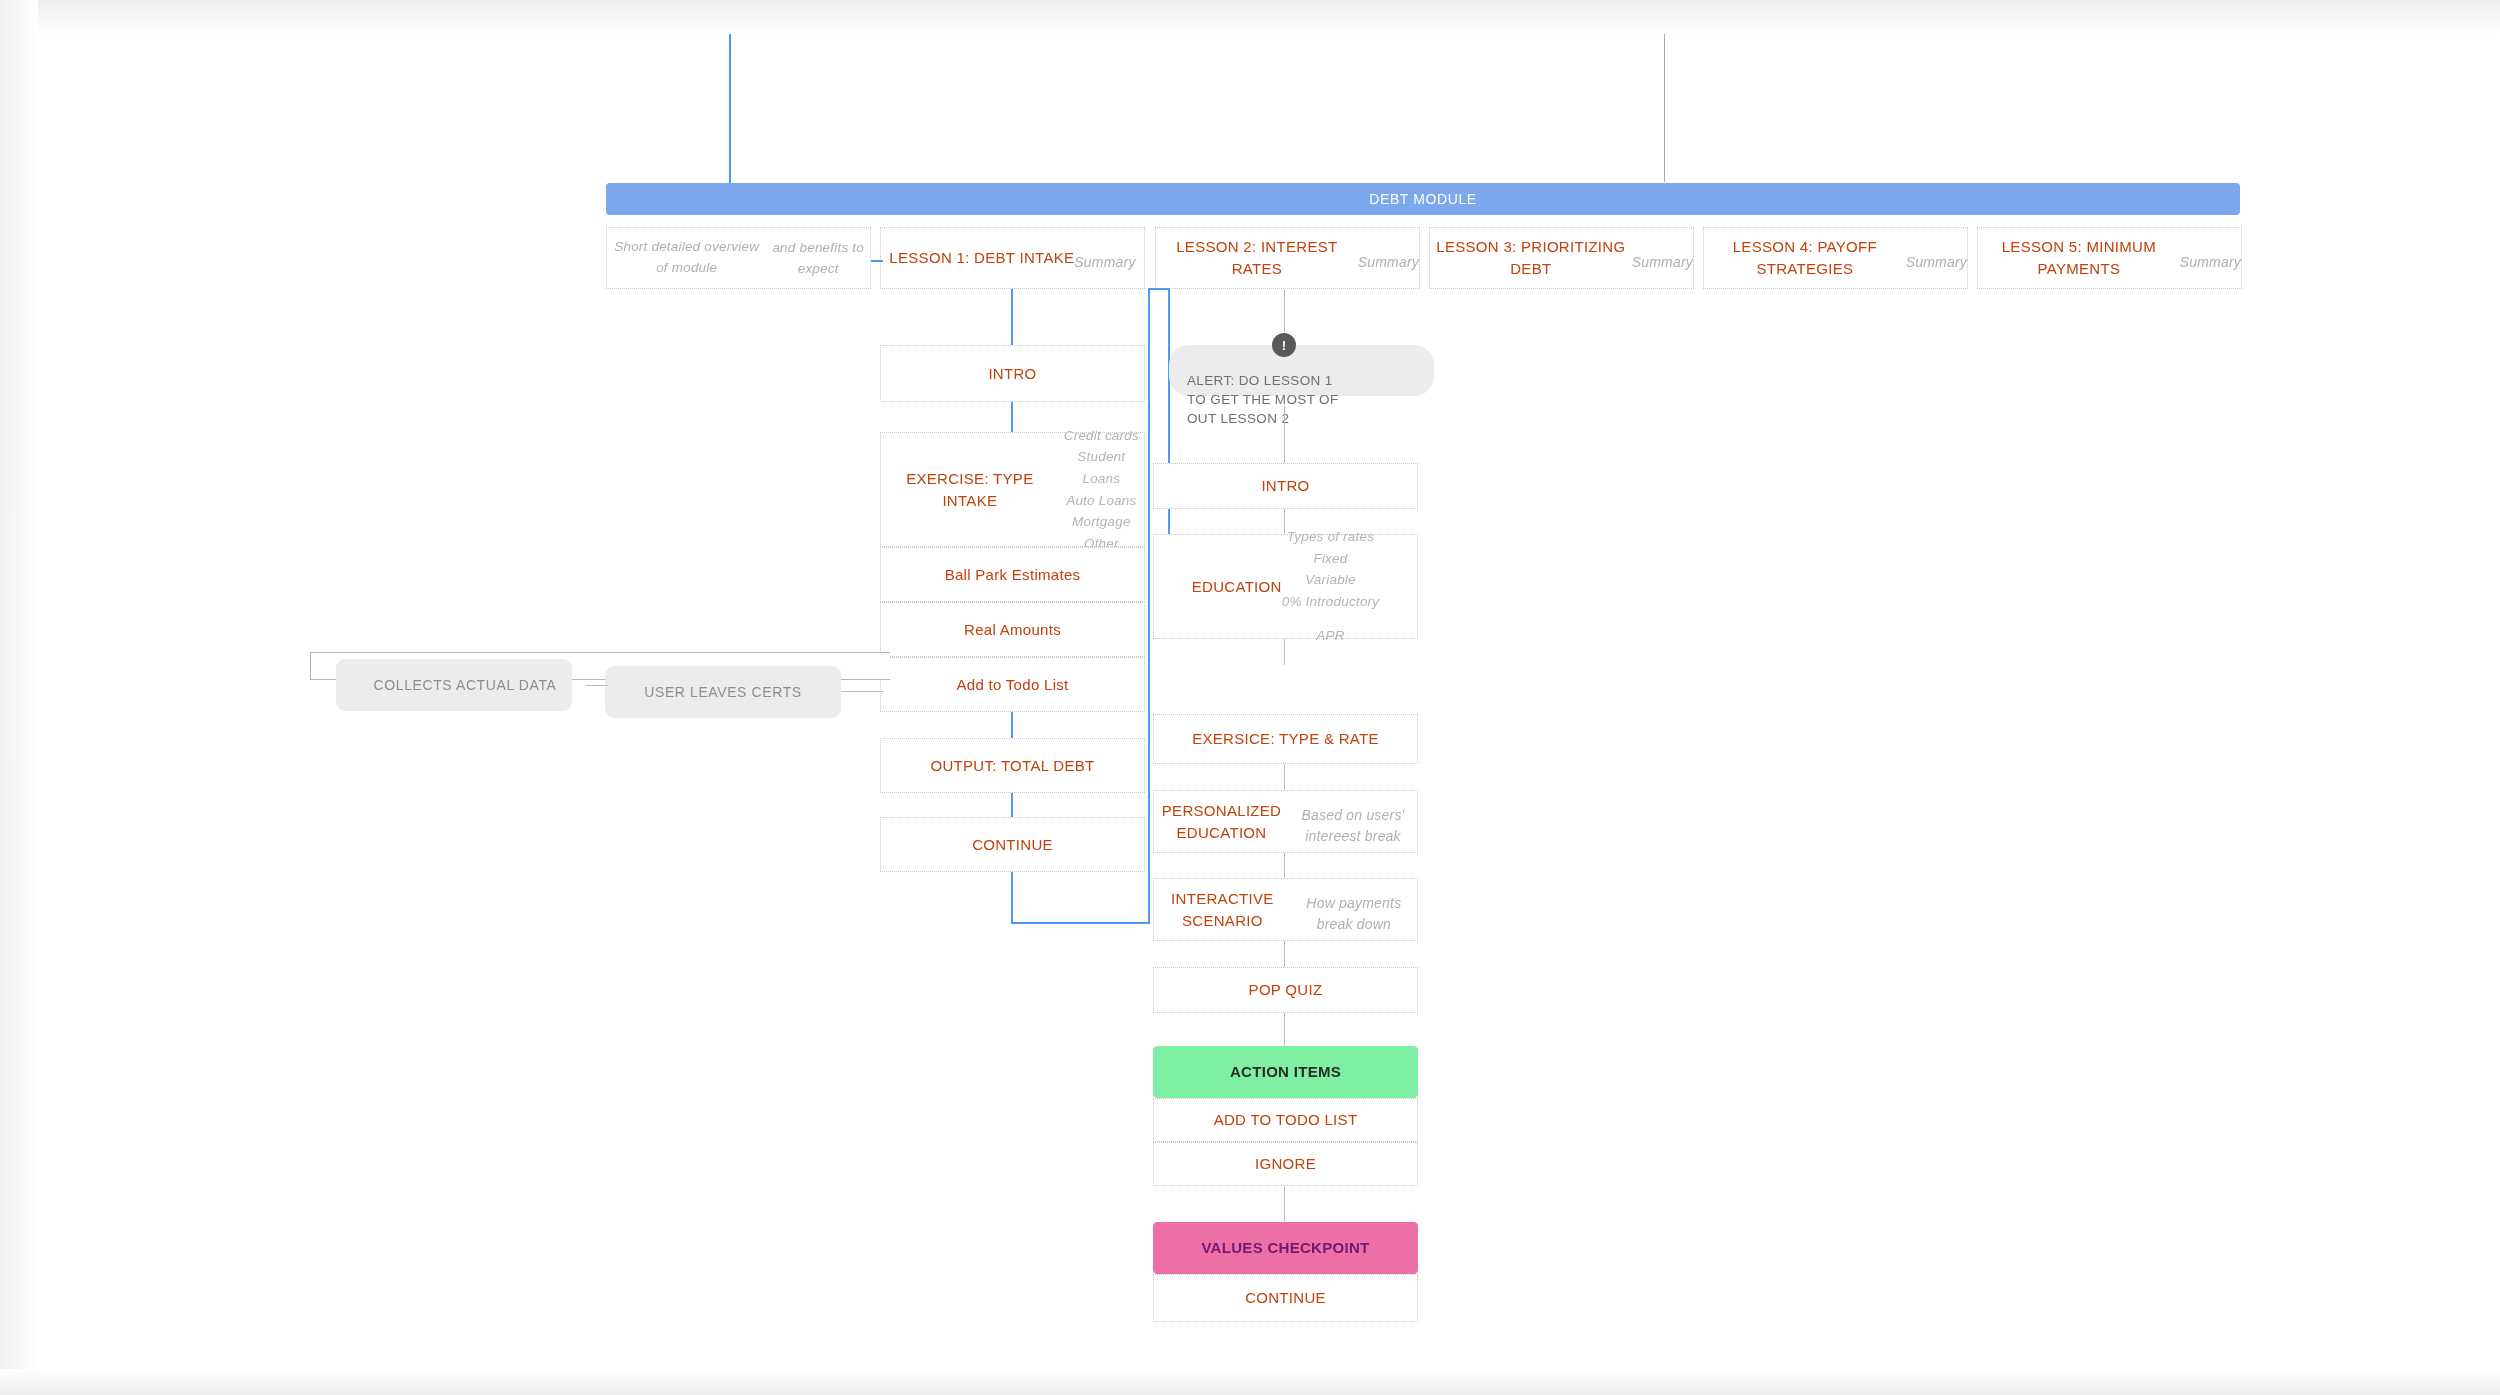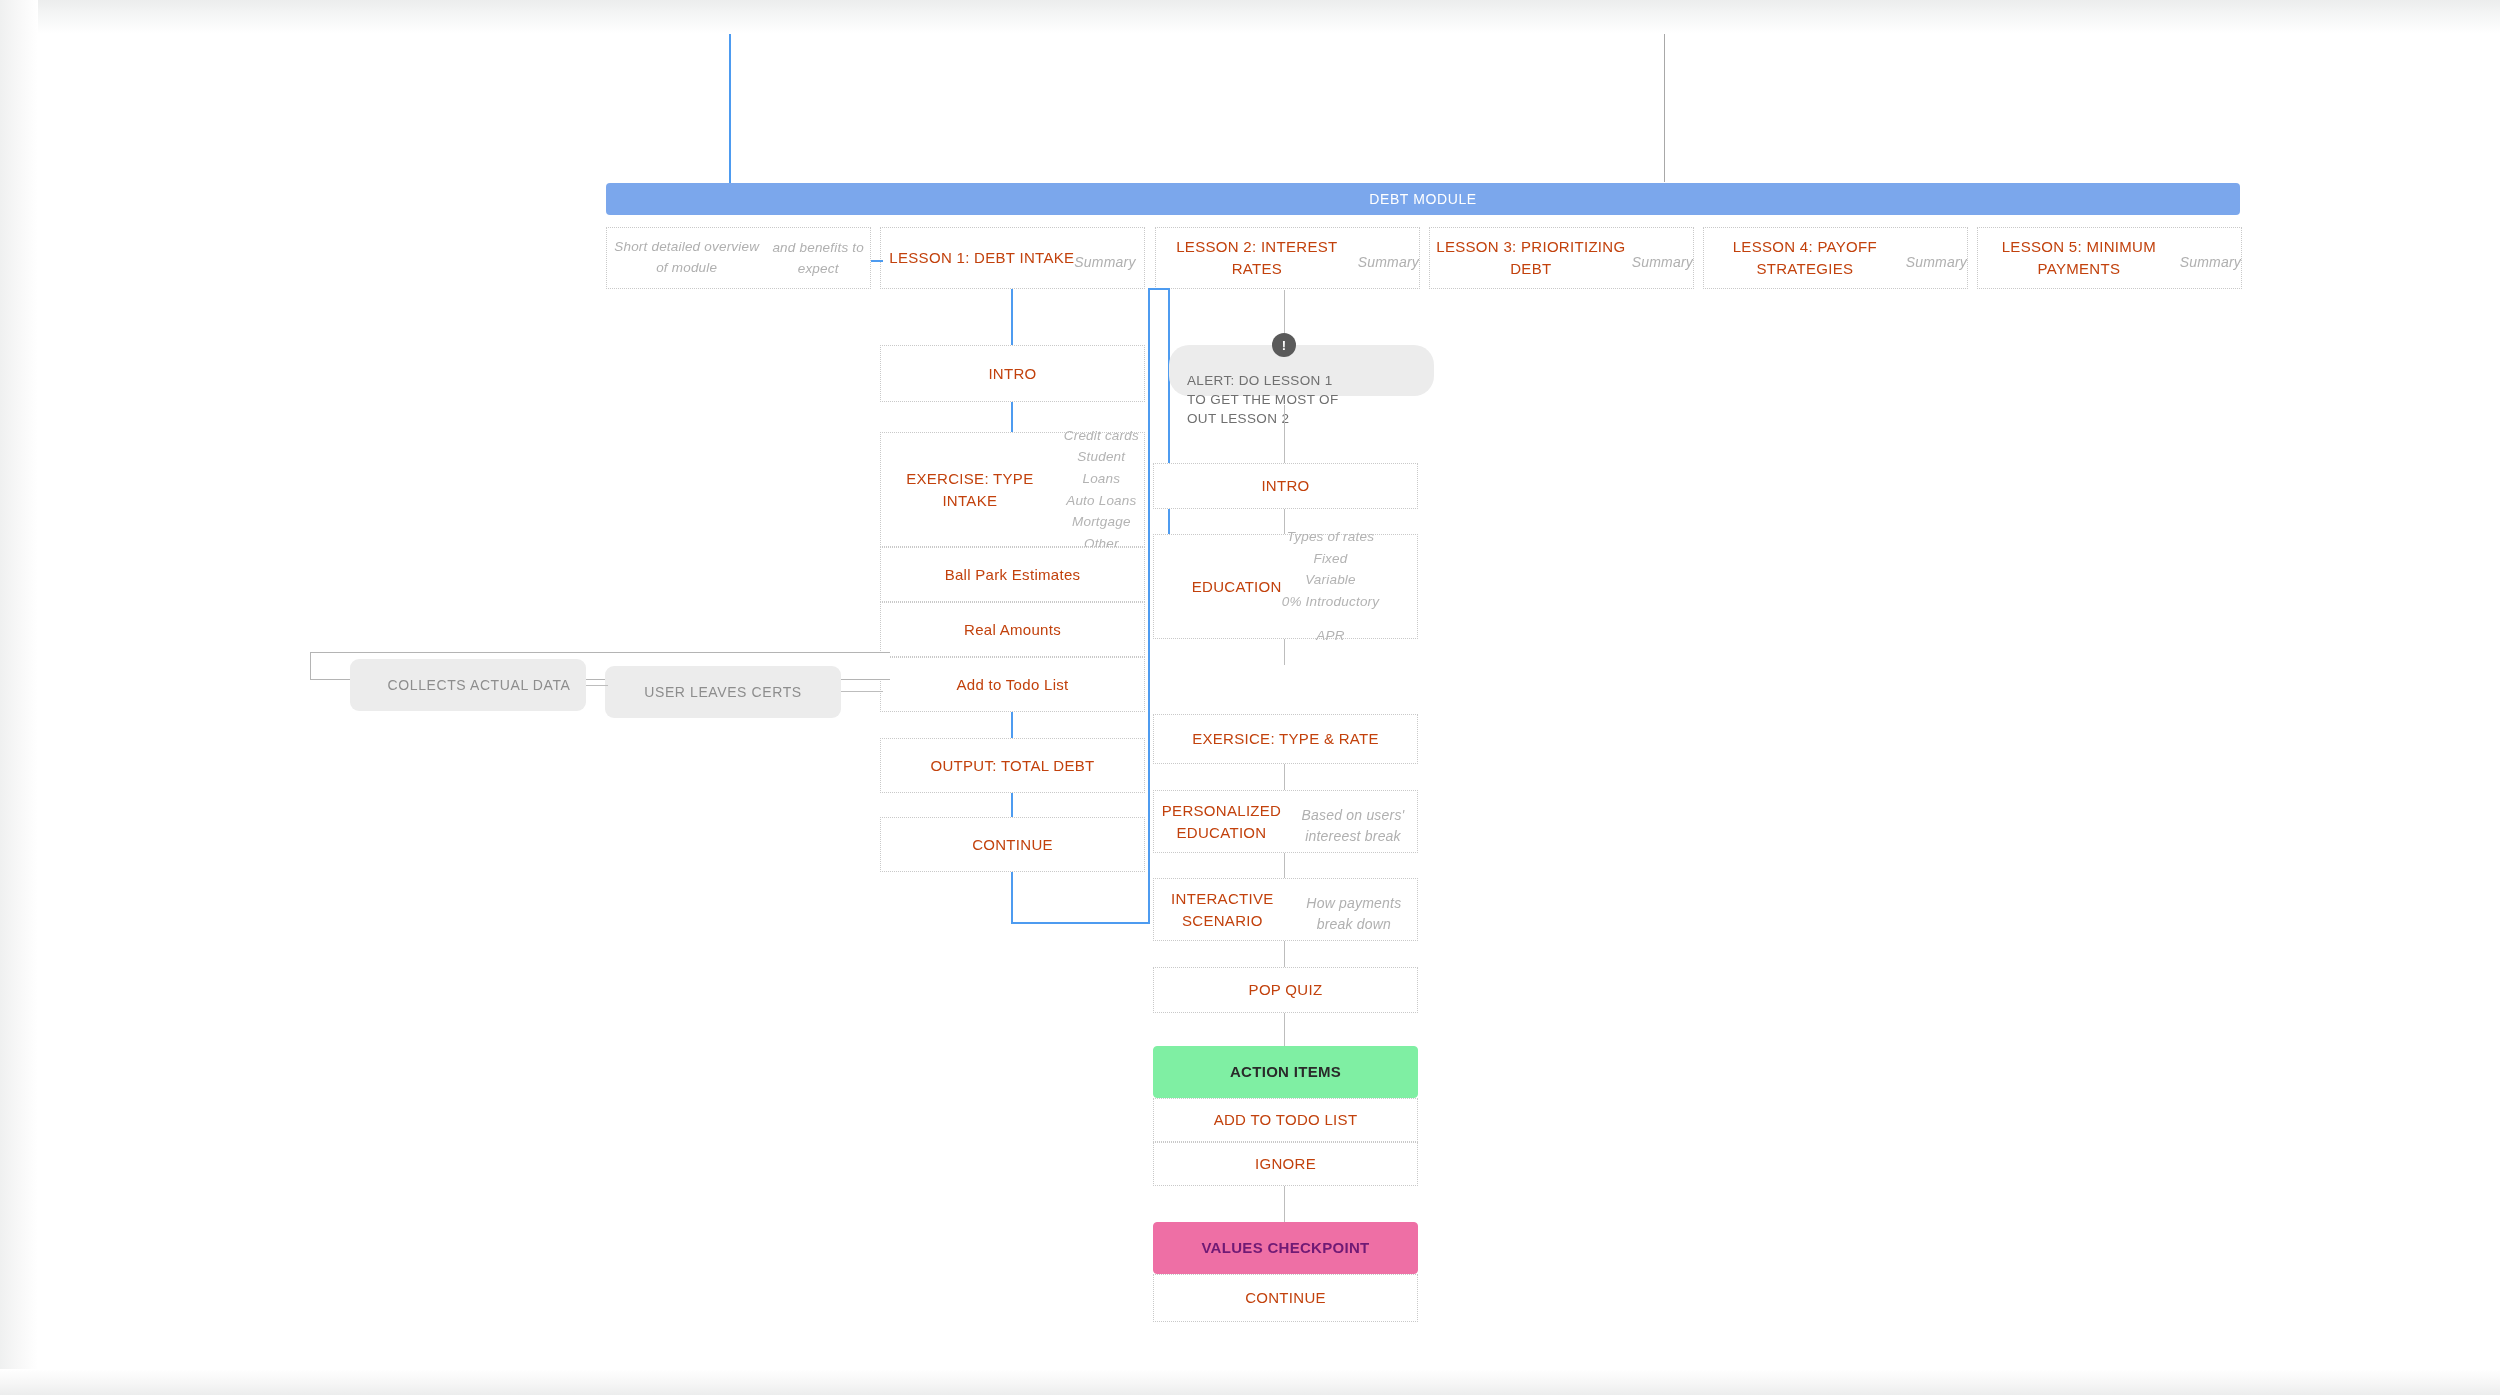--- a/index.html
+++ b/index.html
@@ -343,21 +343,21 @@
   <div class="node pink" style="left:1153px; top:1222px; width:265px; height:52px;">
     <div class="title">VALUES CHECKPOINT</div>
   </div>
 
   <div class="node" style="left:1153px; top:1274px; width:265px; height:48px;">
     <div class="title">CONTINUE</div>
   </div>
 
   <div class="plainbox" style="left:310px; top:652px; width:580px; height:28px; border-right:none;"></div>
 
-  <div class="pill" style="left:350px; top:659px; width:236px; height:52px;padding-left:22px;">
+  <div class="pill" style="left:336px; top:659px; width:236px; height:52px;padding-left:22px;">
     <span>COLLECTS ACTUAL DATA</span>
   </div>
 
   <div class="pill" style="left:605px; top:666px; width:236px; height:52px;">
     <span>USER LEAVES CERTS</span>
   </div>
 
   <div class="conn" style="left:586px; top:685px; width:22px; height:1px;"></div>
   <div class="conn" style="left:841px; top:691px; width:42px; height:1px;"></div>
 

